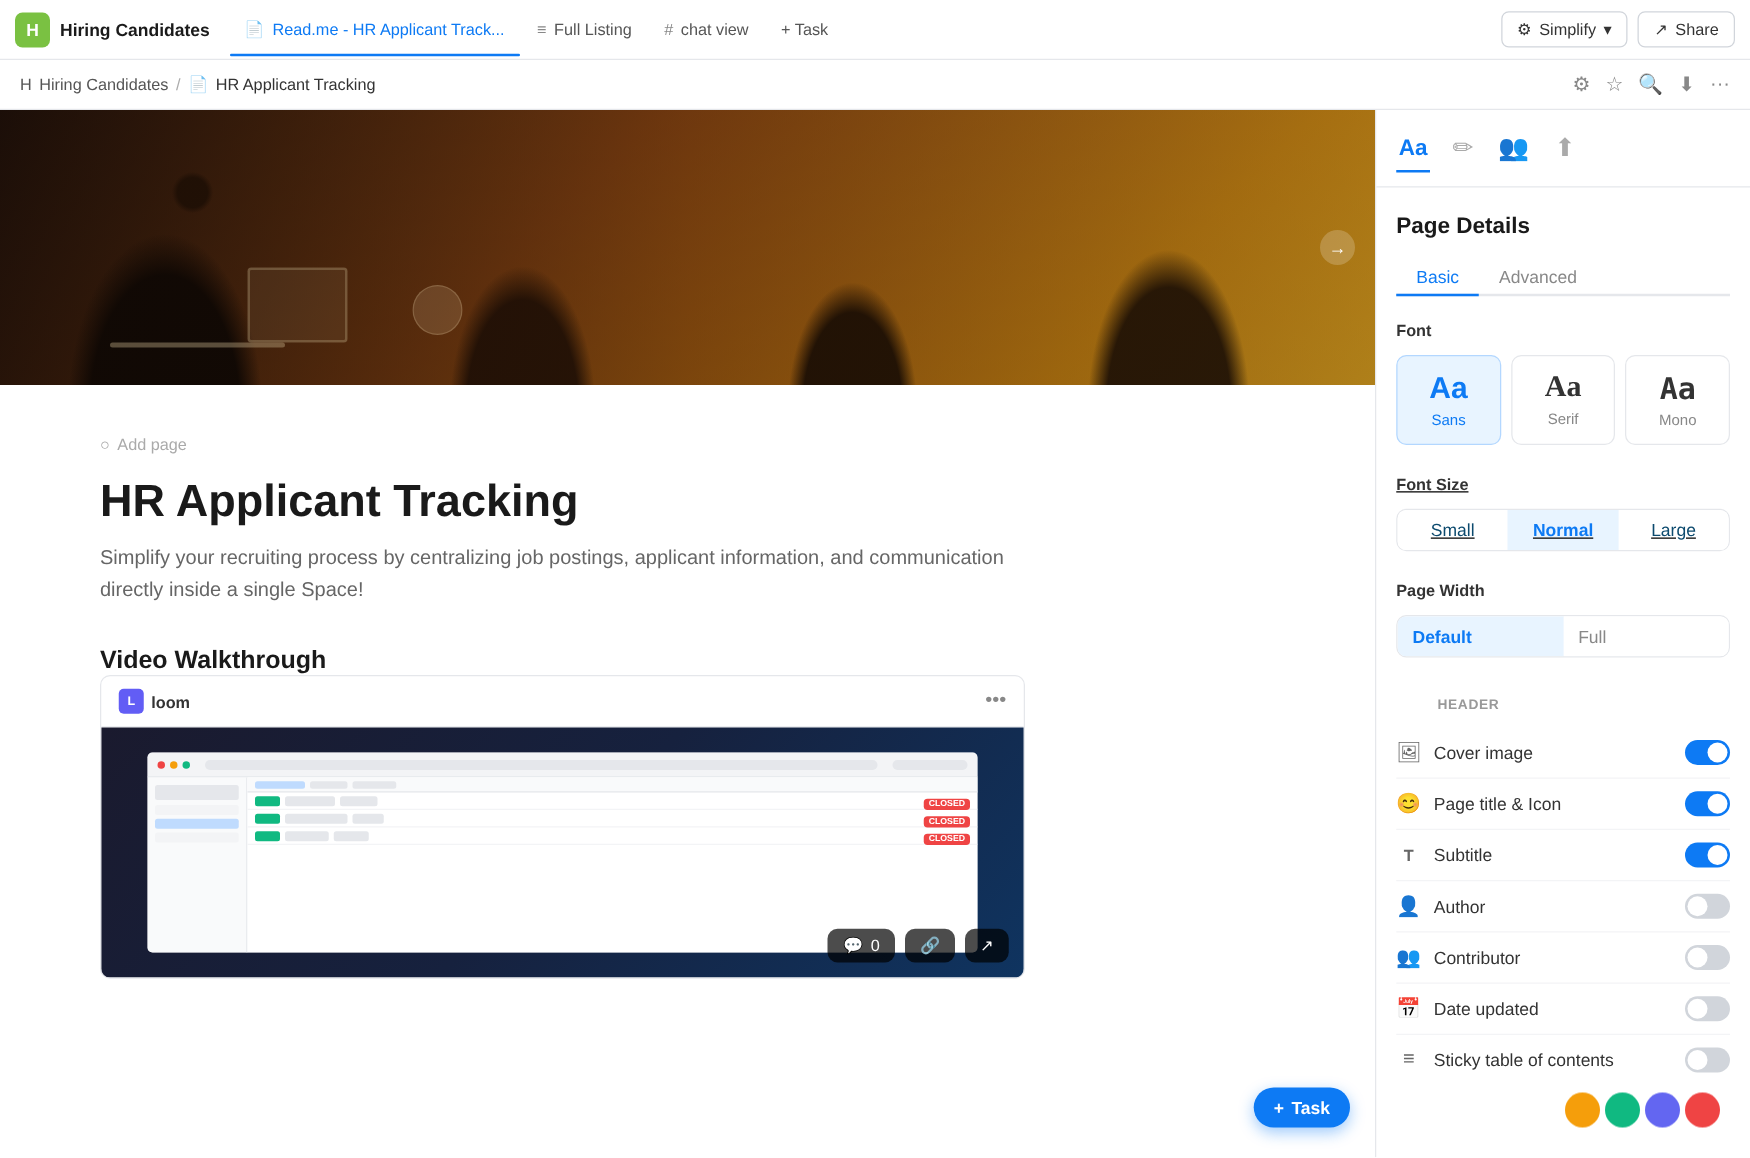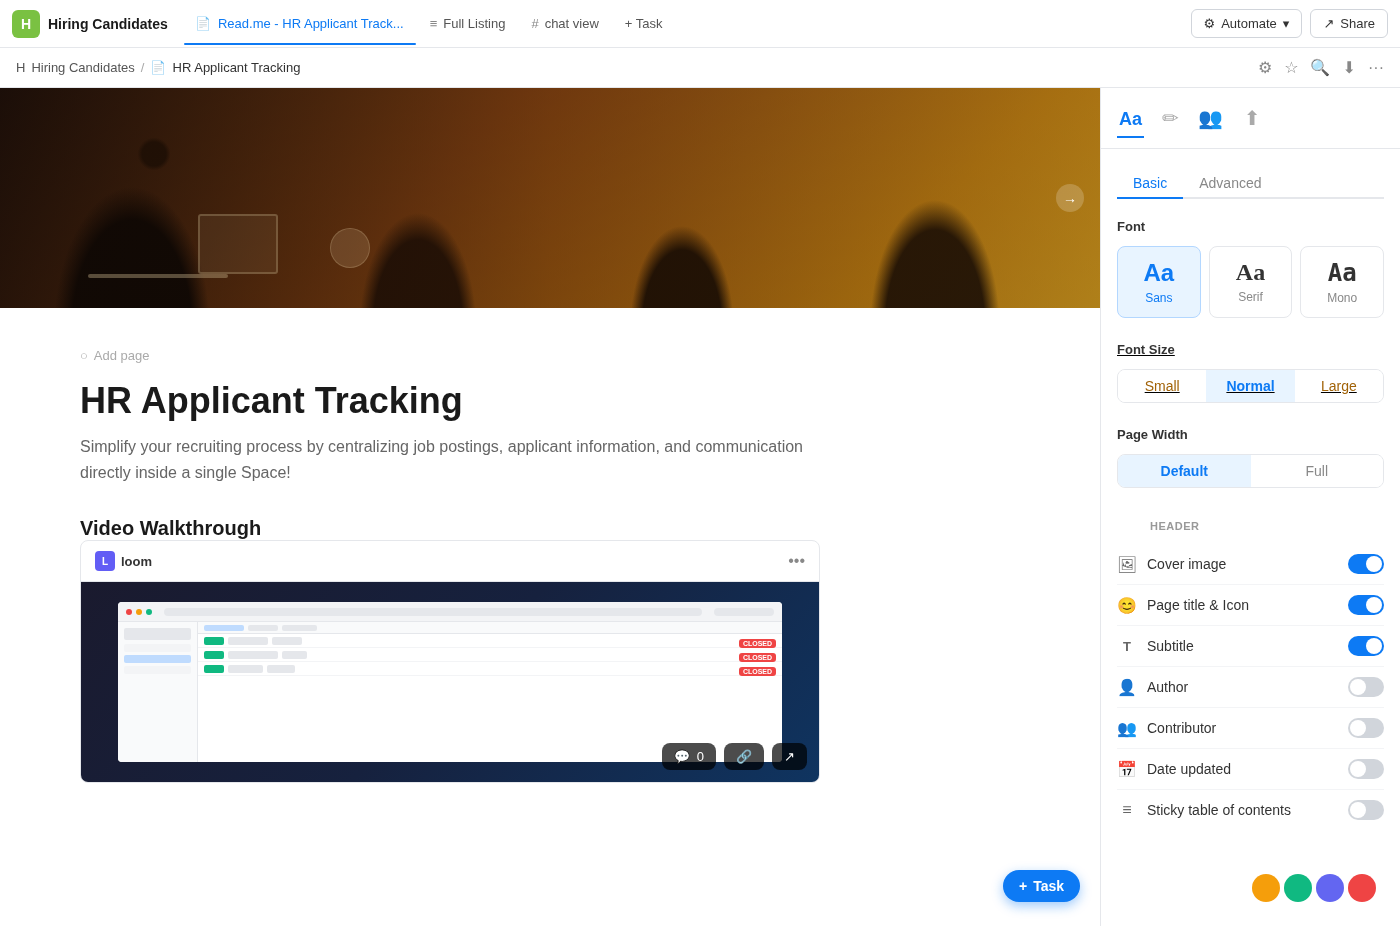--- a/index.html
+++ b/index.html
@@ -156,30 +156,30 @@
     .font-option-aa { font-size: 24px; font-weight: 700; color: #0d7af4; }
     .font-option-aa.serif { font-family: Georgia, serif; color: #333; }
     .font-option-aa.mono { font-family: monospace; color: #333; }
     .font-option-label { font-size: 12px; color: #888; }
     .font-option.active .font-option-label { color: #0d7af4; }
 
     
     .font-size-section { margin-bottom: 24px; text-decoration: underline; }
     .size-options { display: flex; border: 1px solid #e5e7eb; border-radius: 8px; overflow: hidden; }
     .size-option {
-      flex: 1; padding: 8px 12px; text-align: center; font-size: 14px; color: #a16207;
+      flex: 1; padding: 8px 12px; text-align: center; font-size: 14px; color: #0c4a6e;
       cursor: pointer; background: #fff;
     }
     .size-option.active { background: #e8f4ff; color: #0d7af4; font-weight: 600; }
 
     
     .page-width-section { margin-bottom: 32px; }
     .width-options { display: flex; border: 1px solid #e5e7eb; border-radius: 8px; overflow: hidden; }
     .width-option {
-      flex: 1; padding: 8px 12px; text-align: center; font-size: 14px; color: #888;
+      flex: 1; padding: 8px 12px; font-size: 14px; color: #888;
       cursor: pointer; background: #fff;
     }
     .width-option.active { background: #e8f4ff; color: #0d7af4; font-weight: 600; }
 
     
     .header-section-label { font-size: 11px; font-weight: 600; color: #999; letter-spacing: 0.5px; text-transform: uppercase; margin-bottom: 12px; padding-left: 33px; }
     .toggle-row {
       display: flex; align-items: center; justify-content: space-between; padding: 10px 0;
       border-bottom: 1px solid #f3f4f6;
     }
@@ -238,21 +238,21 @@
       <span>chat view</span>
     </div>
     <div class="nav-tab">
       <span>+ Task</span>
     </div>
   </div>
 
   <div class="nav-actions">
     <button class="btn-automate">
       <span>⚙</span>
-      <span>Automate</span>
+      <span>Simplify</span>
       <span>▾</span>
     </button>
     <button class="btn-share">
       <span>↗</span>
       <span>Share</span>
     </button>
   </div>
 </div>
 
 <div class="breadcrumb-bar">
@@ -393,20 +393,21 @@
       <div class="panel-tab">
         <span>👥</span>
       </div>
       <div class="panel-tab">
         <span>⬆</span>
       </div>
     </div>
 
     <div class="panel-content">
 
+      <div class="panel-section-title">Page Details</div>
 
       <div class="panel-sub-tabs">
         <div class="panel-sub-tab active">
           <span>Basic</span>
         </div>
         <div class="panel-sub-tab">
           <span>Advanced</span>
         </div>
       </div>
 

